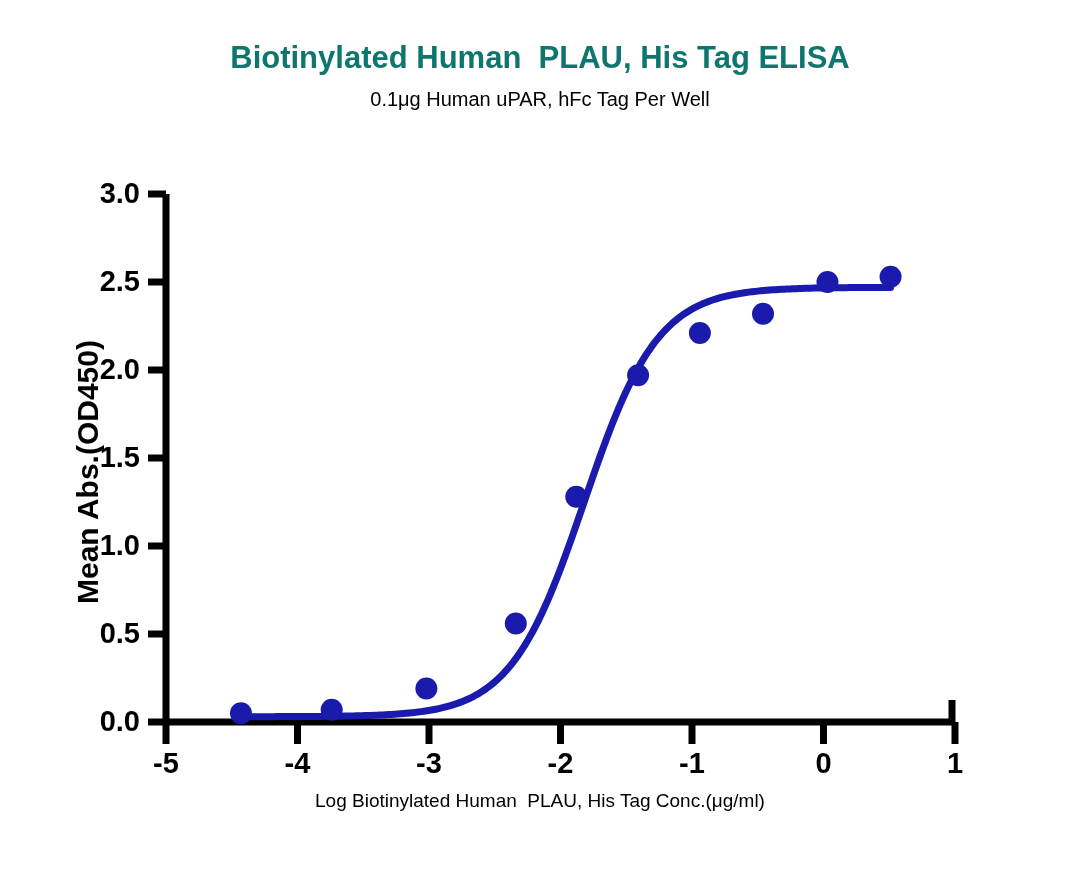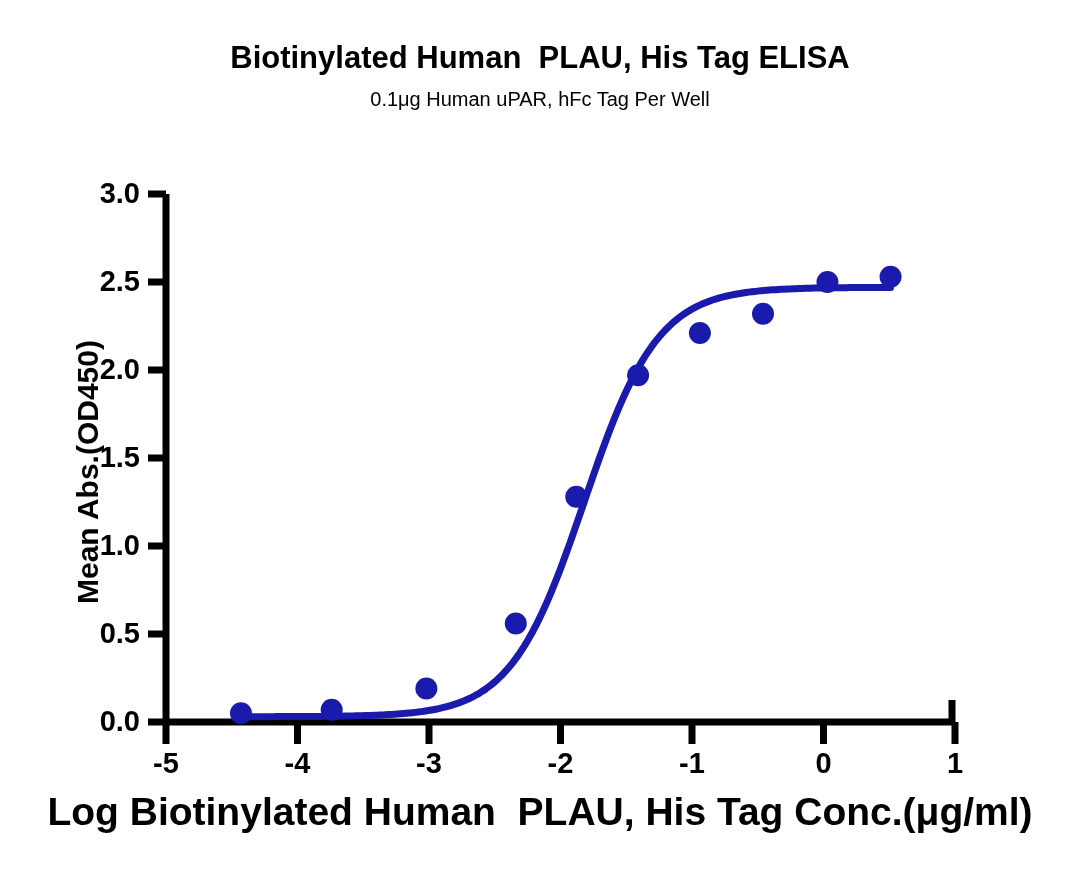--- a/index.html
+++ b/index.html
@@ -20,21 +20,21 @@
     background: #ffffff;
   }
   .title {
     position: absolute;
     left: 0;
     top: 40px;
     width: 1080px;
     text-align: center;
     font-size: 31px;
     font-weight: bold;
-    color: #000000;
+    color: #0f766e;
     letter-spacing: 0px;
     white-space: pre;
   }
   .subtitle {
     position: absolute;
     left: 0;
     top: 88px;
     width: 1080px;
     text-align: center;
     font-size: 20px;
@@ -54,22 +54,22 @@
     transform: rotate(-90deg);
     transform-origin: center center;
     white-space: pre;
   }
   .xlabel {
     position: absolute;
     left: 0;
     top: 790px;
     width: 1080px;
     text-align: center;
-    font-size: 39px;
-    font-weight: bold;
+    font-size: 19px;
+    font-weight: normal;
     color: #000000;
     white-space: pre;
   }
   #plot-svg {
     position: absolute;
     left: 0;
     top: 0;
   }
   .ytick-label {
     font-family: "Liberation Sans", sans-serif;

